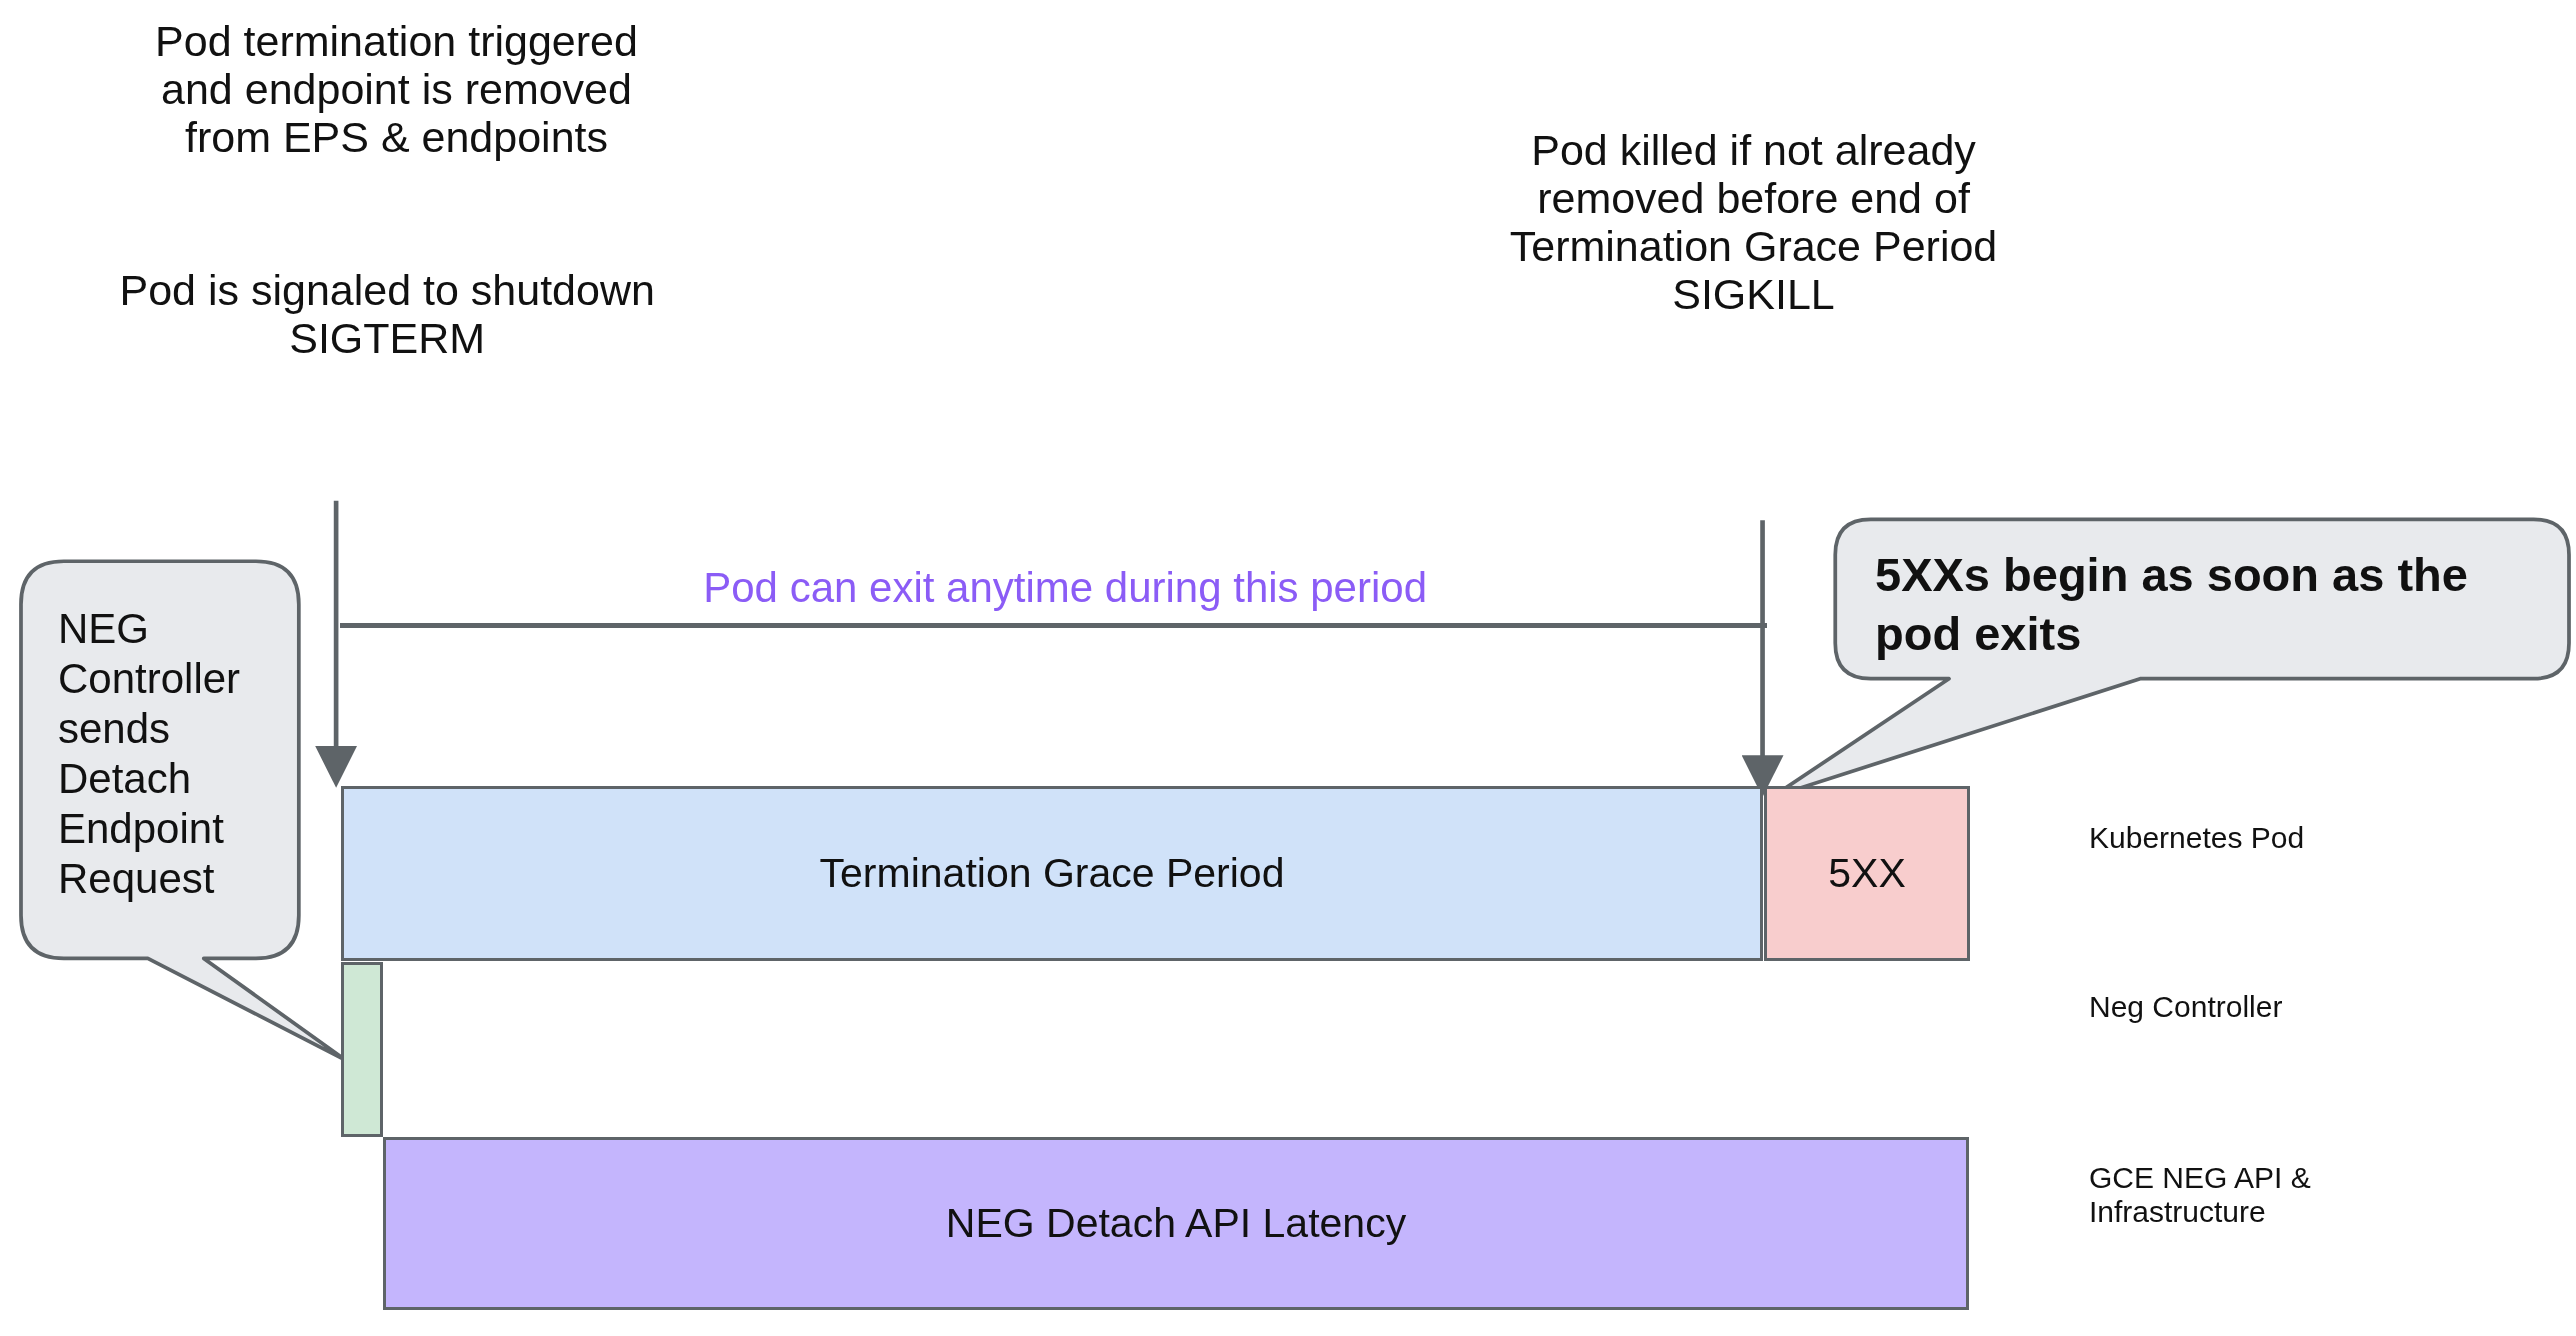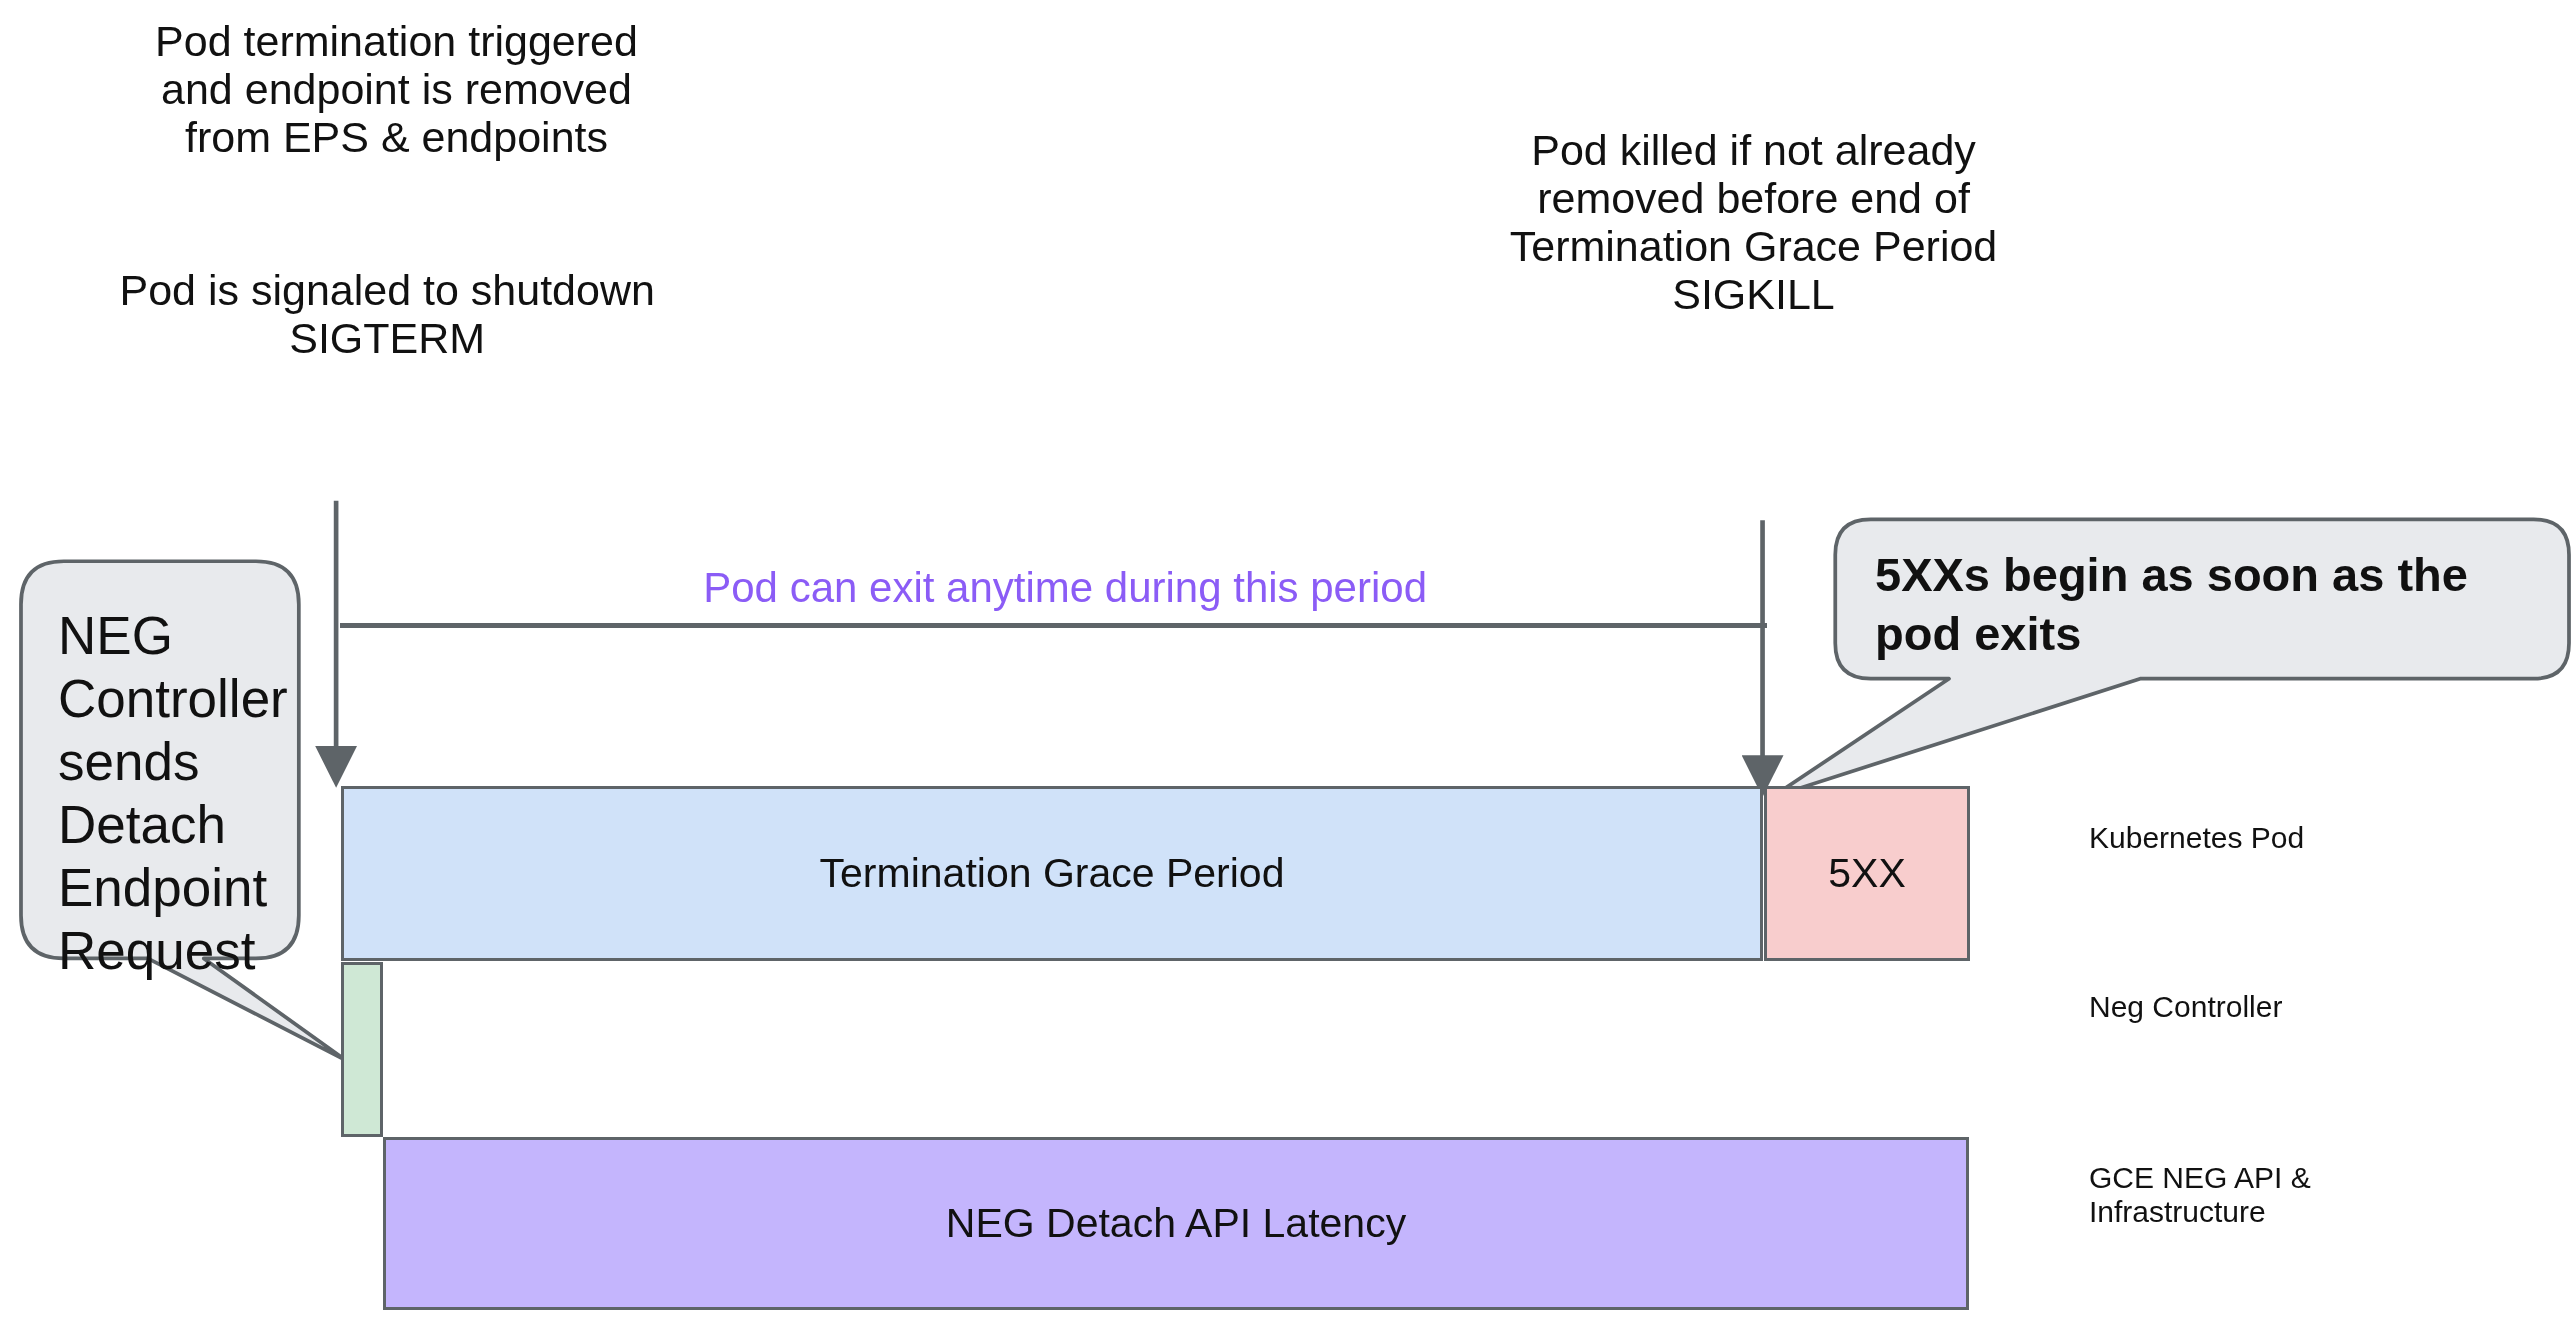--- a/index.html
+++ b/index.html
@@ -95,21 +95,21 @@
 
   
   .bubble-text {
     position: absolute;
     color: #111111;
     white-space: pre-line;
   }
   #bubble-left-text {
     left: 58px; top: 604px;
     width: 233px;
-    font-size: 53px;
+    font-size: 42px;
     line-height: 1.19;
   }
   #bubble-right-text {
     left: 1875px; top: 546px;
     width: 653px;
     font-size: 47px;
     line-height: 1.25;
     font-weight: bold;
   }
 </style>

